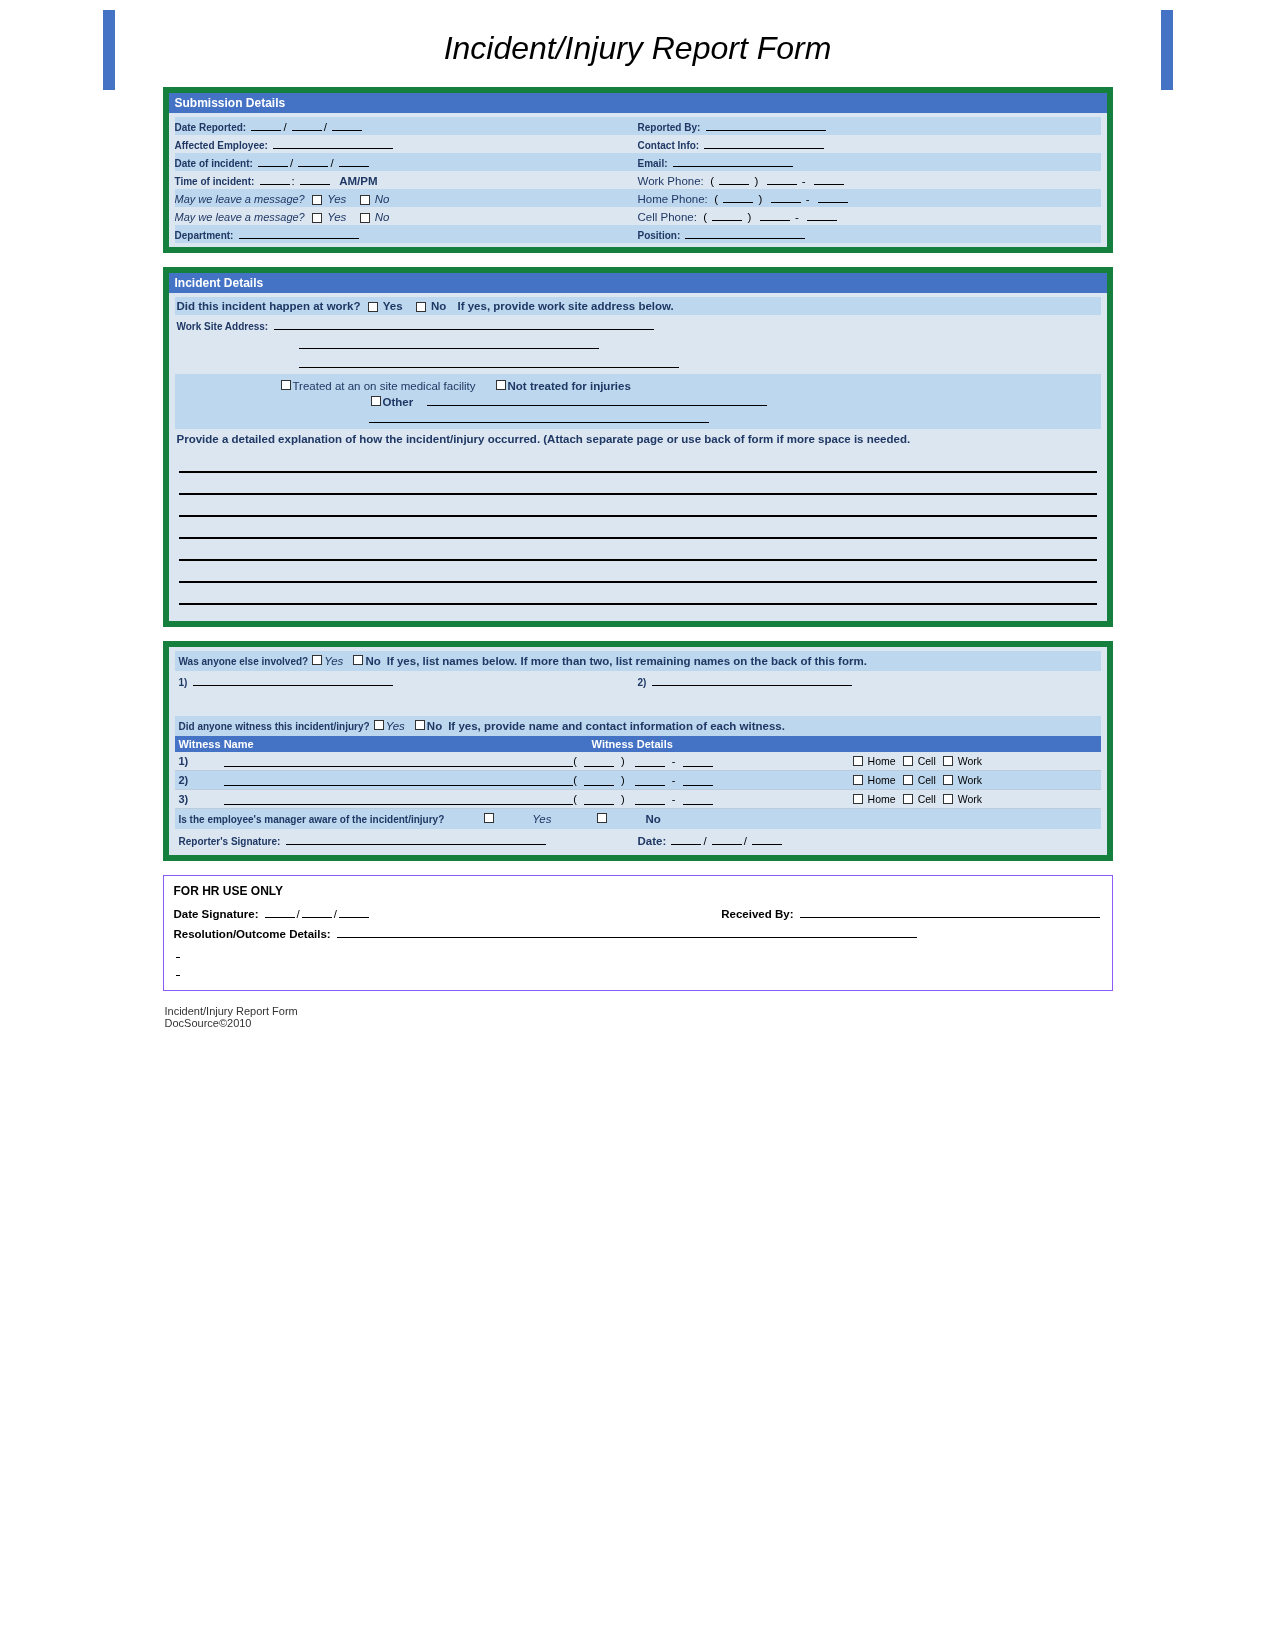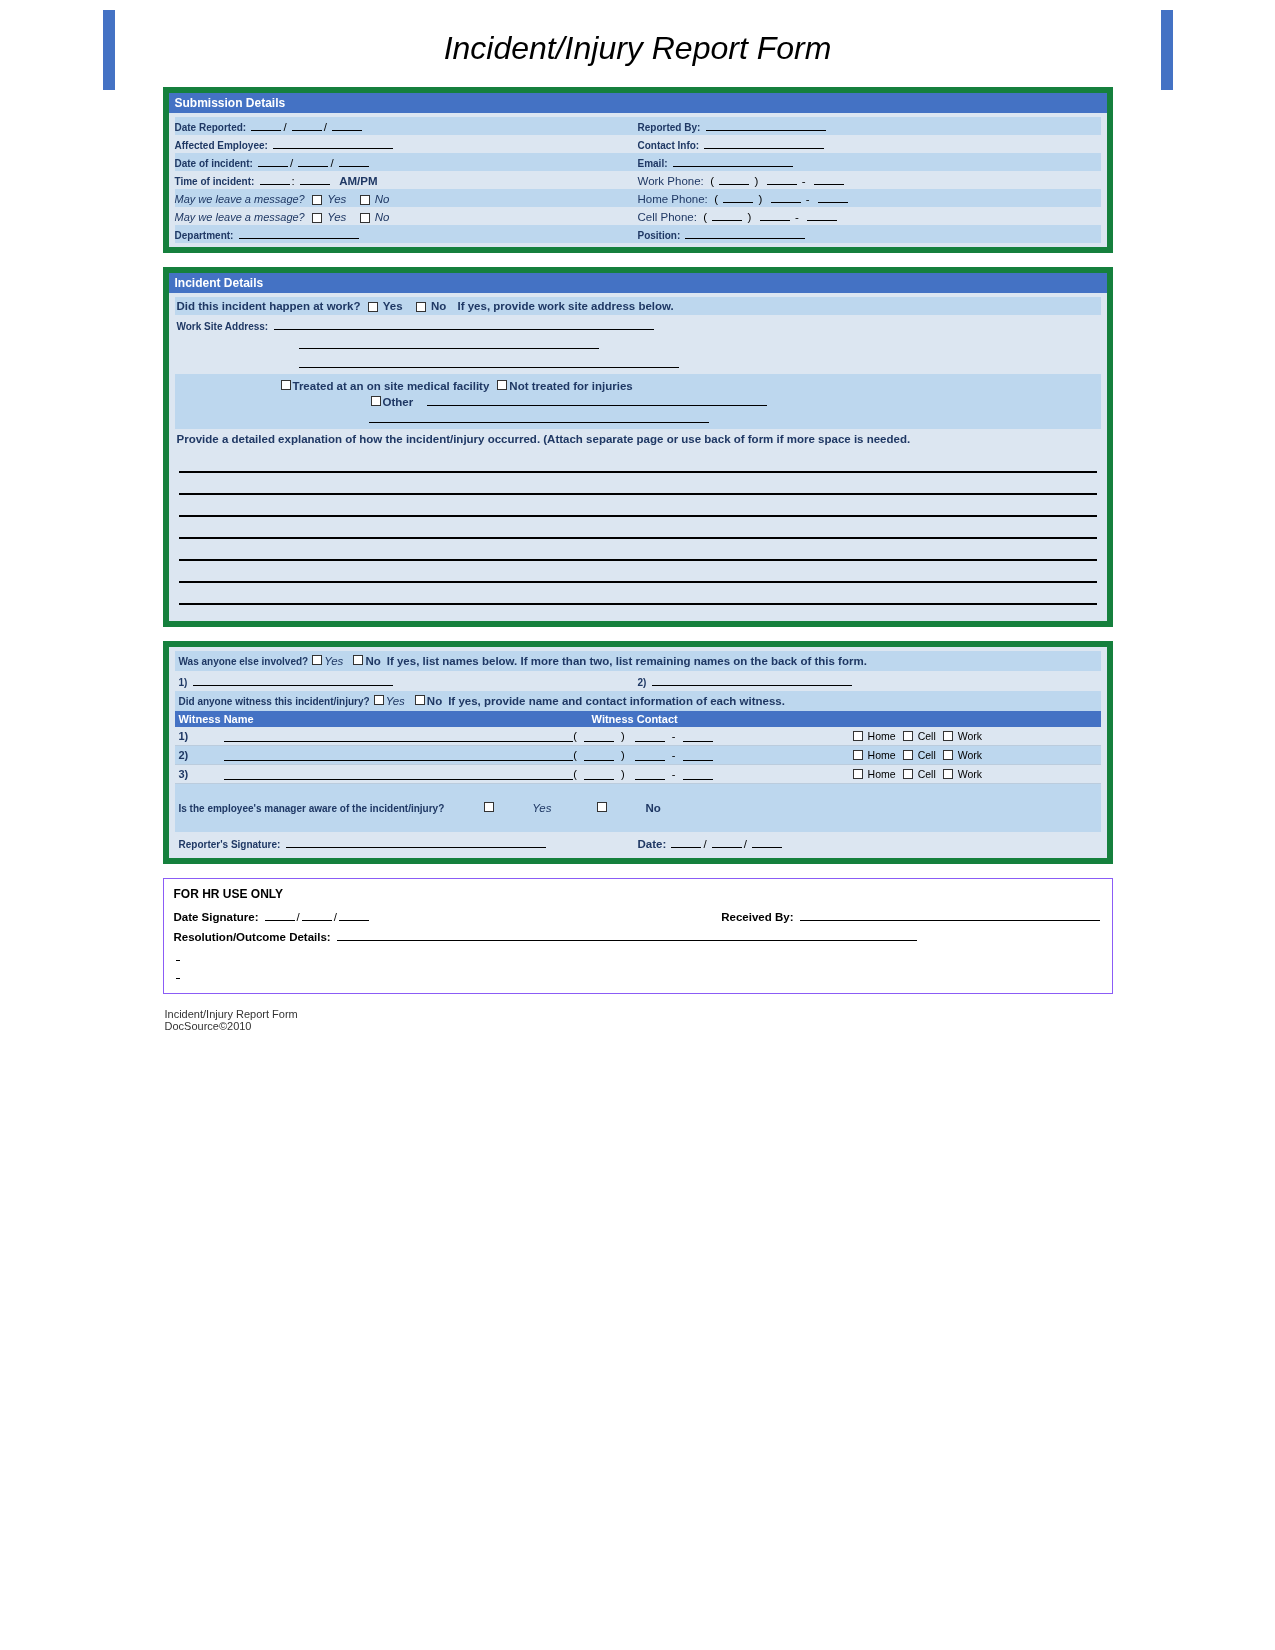--- a/index.html
+++ b/index.html
@@ -320,21 +320,21 @@
           <span class="underline-field" style="min-width:300px;"></span>
         </div>
         <div style="padding-left:120px;margin-top:4px;">
           <span class="underline-field" style="min-width:380px;"></span>
         </div>
       </div>
 
       <div class="treatment-block" style="background:#bdd7ee;padding:4px 2px;">
         <div class="treatment-row" style="padding-left:100px;">
           <span class="checkbox"></span>
-          <span style="margin-right:4px;font-weight:bold;color:#1f3864;">Treated at an on site medical facility</span>
+          <span style="margin-right:16px;font-weight:normal;color:#1f3864;">Treated at an on site medical facility</span>
           <span class="checkbox"></span>
           <span style="font-weight:bold;color:#1f3864;">Not treated for injuries</span>
         </div>
         <div class="treatment-row" style="padding-left:190px;">
           <span class="checkbox"></span>
           <span style="margin-right:12px;font-weight:bold;color:#1f3864;">Other</span>
           <span class="underline-field" style="min-width:340px;"></span>
         </div>
         <div style="padding-left:190px;margin-top:3px;">
           <span class="underline-field" style="min-width:340px;"></span>
@@ -374,32 +374,32 @@
         <div class="col-left">
           <span class="label-bold">1)</span>
           <span class="underline-field lg" style="min-width:200px;"></span>
         </div>
         <div class="col-right">
           <span class="label-bold">2)</span>
           <span class="underline-field lg" style="min-width:200px;"></span>
         </div>
       </div>
 
-      <div class="form-row alt-row" style="padding:4px 4px;flex-wrap:wrap;background:#bdd7ee;">
+      <div class="form-row alt-row" style="padding:4px 4px;flex-wrap:wrap;background:#bdd7ee;margin-top:25px;">
         <span class="label-bold">Did anyone witness this incident/injury?</span>
         <span class="checkbox"></span>
         <span style="font-style:italic;color:#1f3864;margin-right:6px;">Yes</span>
         <span class="checkbox"></span>
         <span style="font-weight:bold;color:#1f3864;margin-right:6px;">No</span>
         <span style="color:#1f3864;font-weight:bold;">If yes, provide name and contact information of each witness.</span>
       </div>
 
       <div class="witness-header-row">
         <div class="witness-col1">Witness Name</div>
-        <div class="witness-col2">Witness Contact</div>
+        <div class="witness-col2">Witness Details</div>
       </div>
 
       <div class="witness-data-row" style="background:#dce6f1;">
         <div class="witness-num">1)</div>
         <div class="witness-name" style="width:38%;"></div>
         <div class="witness-phone">
           (&nbsp;<span class="underline-field sm"></span>&nbsp;)
           &nbsp;<span class="underline-field sm"></span>
           &nbsp;-&nbsp;<span class="underline-field sm"></span>
         </div>
@@ -442,21 +442,21 @@
         <div class="witness-type">
           <span class="checkbox"></span>
           <span>Home</span>
           <span class="checkbox"></span>
           <span>Cell</span>
           <span class="checkbox"></span>
           <span>Work</span>
         </div>
       </div>
 
-      <div class="form-row alt-row" style="padding:18px 4px;background:#bdd7ee;gap:36px;">
+      <div class="form-row alt-row" style="padding:4px 4px;background:#bdd7ee;gap:36px;">
         <span class="label-bold">Is the employee's manager aware of the incident/injury?</span>
         <span class="checkbox"></span>
         <span style="font-style:italic;color:#1f3864;margin-right:6px;">Yes</span>
         <span class="checkbox"></span>
         <span style="font-weight:bold;color:#1f3864;">No</span>
       </div>
 
       <div class="form-row normal-row" style="padding:4px 4px;">
         <div class="col-left">
           <span class="label-bold">Reporter's Signature:</span>

